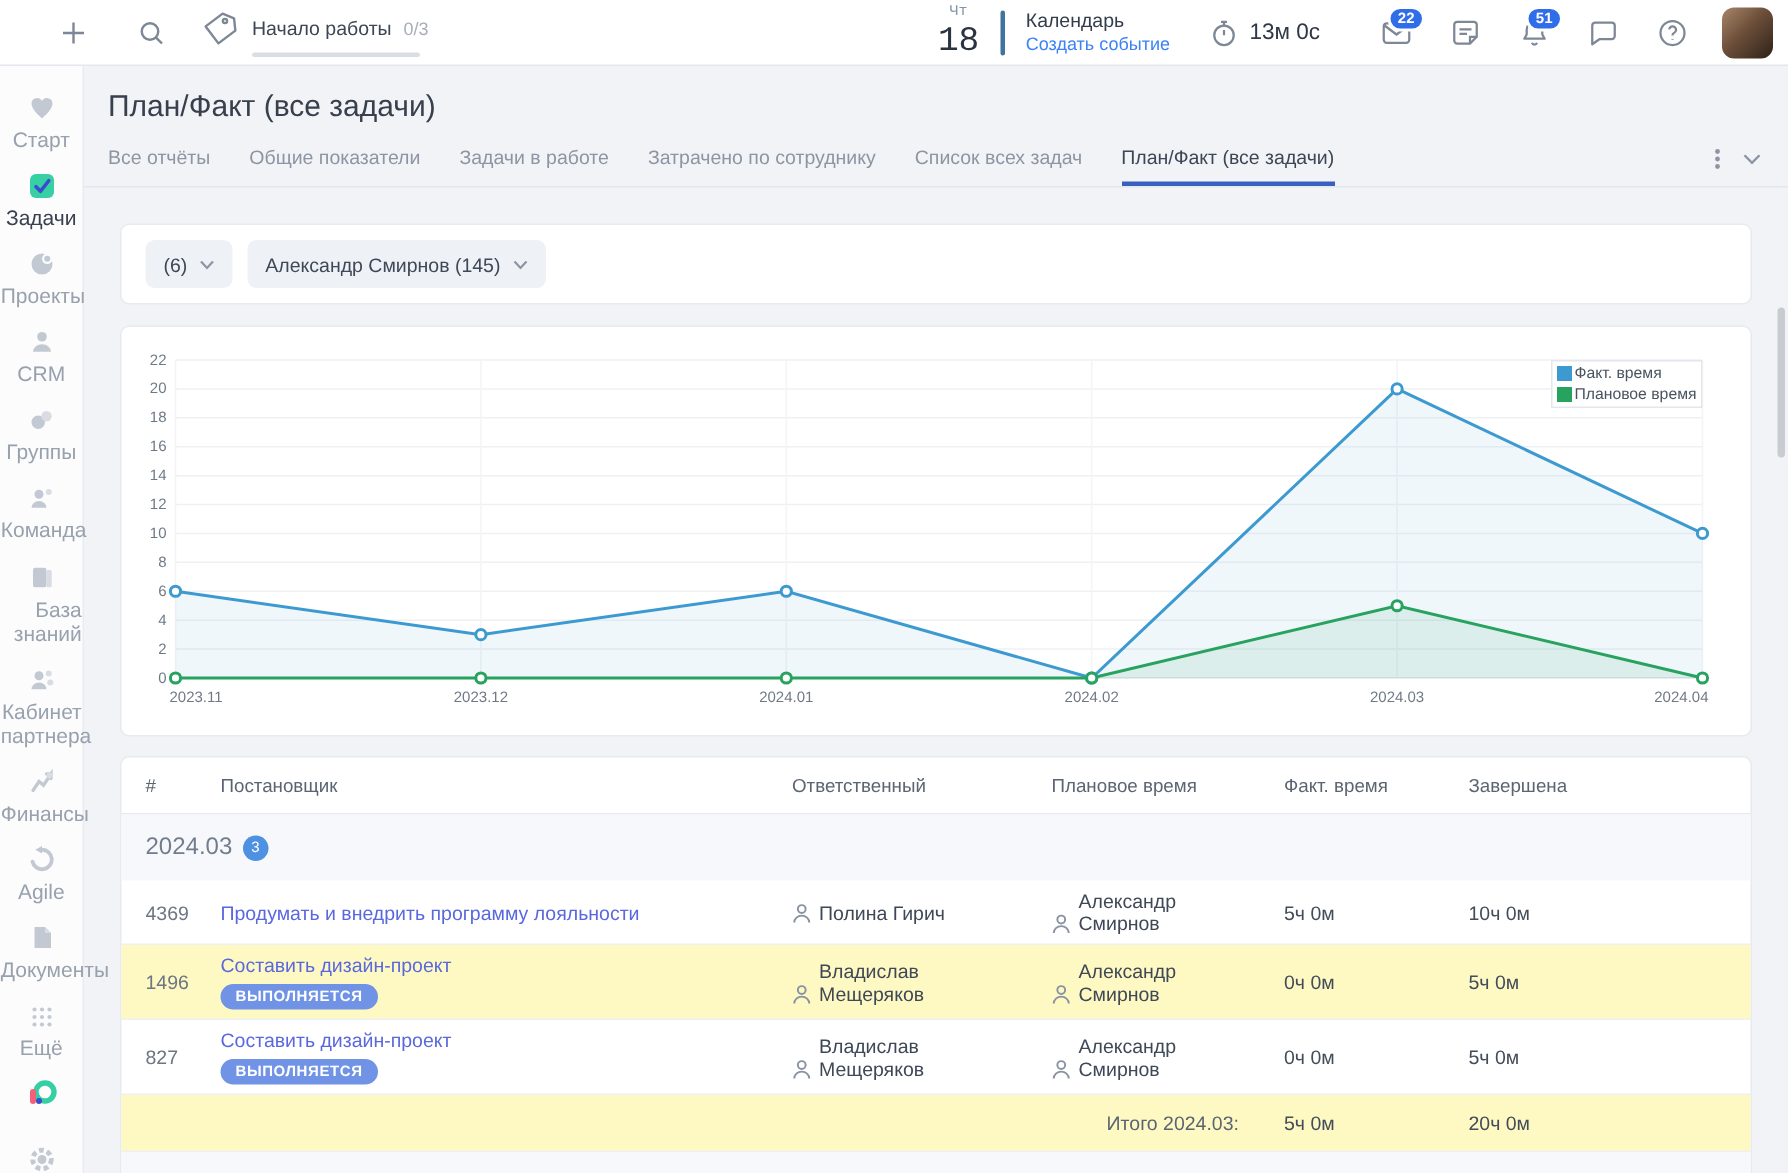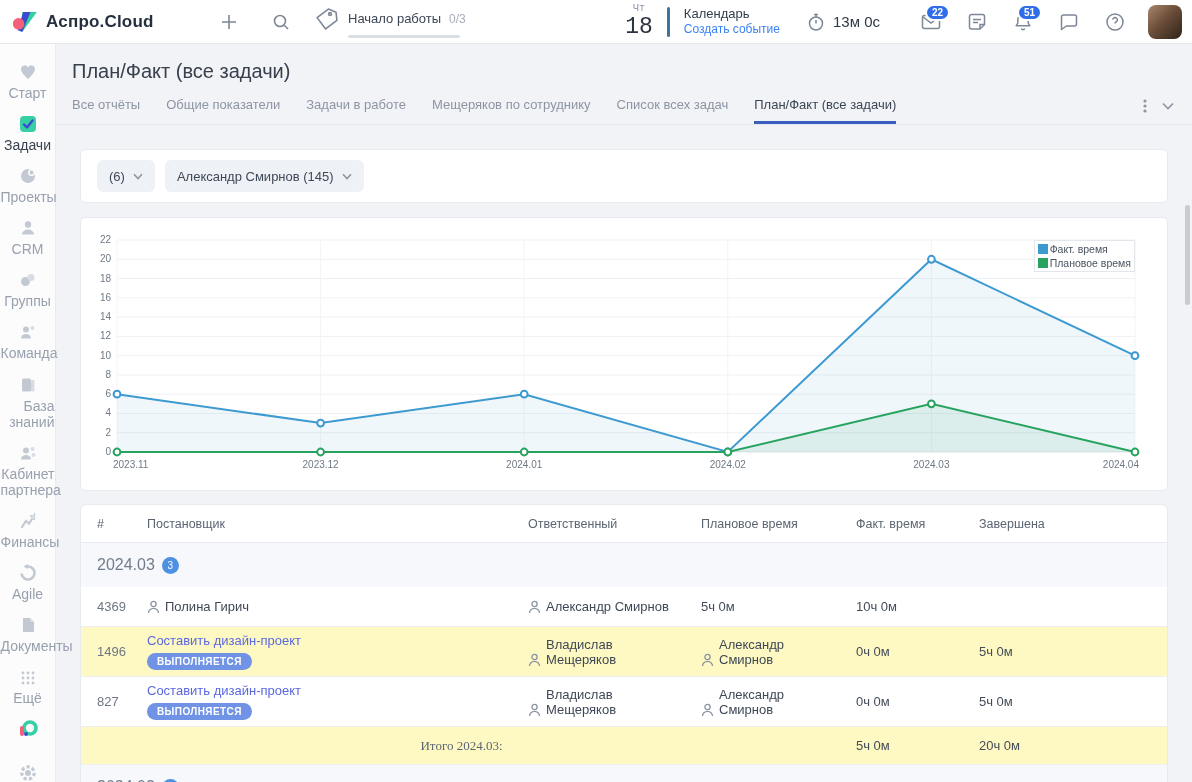--- a/index.html
+++ b/index.html
@@ -73,43 +73,33 @@
   .task-link { color:#5a68de; cursor:pointer; text-decoration:none; display:inline-block; }
   .status-pill { display:inline-block; background:#7093e6; color:#fff; font-size:10px; font-weight:bold;
     letter-spacing:.4px; border-radius:10px; padding:3px 10px; margin-top:5px; }
   .person { display:flex; align-items:flex-end; gap:5px; color:#3f4856; }
   .group-row { height:44px; display:flex; align-items:center; gap:7px; padding-left:16px; background:#f7f8fb; }
   .group-label { font-size:16px; color:#717d8d; }
   .group-count { width:17px; height:17px; border-radius:50%; background:#4e90e2; color:#fff; font-size:10px;
     display:flex; align-items:center; justify-content:center; }
   .tint { background:#fef9c3; }
   .total-row { min-height:38px; }
-  .total-label { grid-column:1 / span 4; text-align:center; font-size:13px; color:#5b6572; padding-right:14px;font-family:Liberation Serif, serif; }
+  .total-label { grid-column:1 / span 4; text-align:right; font-size:13px; color:#5b6572; padding-right:14px; }
   .time-cell { color:#434c59; }
 
   .win-scrollbar { position:absolute; top:205px; right:2px; width:5px; height:100px; border-radius:3px;
     background:#c8cbd0; cursor:pointer; }
 
   svg { display:block; }
   .chart-label { font-size:10px; fill:#6f7985; }
 </style>
 </head>
 <body>
 
 <div class="topbar">
-  <div class="brand">
-    <span>
-      <svg width="26" height="22" viewBox="0 0 28 24">
-        <polygon points="11,1 27,1 11,23" fill="#35cfa4"></polygon>
-        <path d="M12 1 L20 1 L11 23 L6 21 Z" fill="#3b4bcd"></path>
-        <circle cx="7" cy="14" r="6.3" fill="#f4607a"></circle>
-      </svg>
-    </span>
-    <span class="brand-name">Аспро.Cloud</span>
-  </div>
   <div class="tb-icon" style="margin-left:30px;">
     <svg width="18" height="18" viewBox="0 0 18 18" stroke="currentColor" stroke-width="1.6" fill="none">
         <path d="M9 2v14M2 9h14"></path>
       </svg>
   </div>
   <div class="tb-icon" style="margin-left:14px;">
     <svg width="18" height="18" viewBox="0 0 18 18" stroke="currentColor" stroke-width="1.6" fill="none">
         <circle cx="8" cy="8" r="5.5"></circle>
         <path d="M12.2 12.2 L16 16"></path>
       </svg>
@@ -324,21 +314,21 @@
   </div>
 </div>
 
 <div class="main">
   <div class="page-title">План/Факт (все задачи)</div>
 
   <div class="tabs" id="tabs">
     <div class="tab">Все отчёты</div>
       <div class="tab">Общие показатели</div>
       <div class="tab">Задачи в работе</div>
-      <div class="tab">Мещеряков по сотруднику</div>
+      <div class="tab">Затрачено по сотруднику</div>
       <div class="tab">Список всех задач</div>
       <div class="tab active">План/Факт (все задачи)</div>
       <div class="tabs-actions">
       <span>
         <svg width="14" height="16" viewBox="0 0 14 16" fill="#8d95a3">
             <circle cx="7" cy="3" r="1.6"></circle>
             <circle cx="7" cy="8" r="1.6"></circle>
             <circle cx="7" cy="13" r="1.6"></circle>
           </svg>
       </span>
@@ -444,20 +434,21 @@
         <div>Плановое время</div>
         <div>Факт. время</div>
         <div>Завершена</div>
       </div>
       <div class="group-row">
         <span class="group-label">2024.03</span>
         <span class="group-count">3</span>
       </div>
       <div class="t-grid t-row">
         <div class="cell-id">4369</div>
+        <div><a class="task-link">Продумать и внедрить программу лояльности</a></div>
         <div class="person">
           <span style="display:inline-flex;">
             <svg width="13" height="14" viewBox="0 0 13 14" fill="none" stroke="#8a93a2" stroke-width="1.3">
               <circle cx="6.5" cy="4" r="2.6"></circle>
               <path d="M1.5 13 a5 4.6 0 0 1 10 0"></path>
             </svg>
           </span>
           <span>Полина Гирич</span>
         </div>
         <div class="person">

